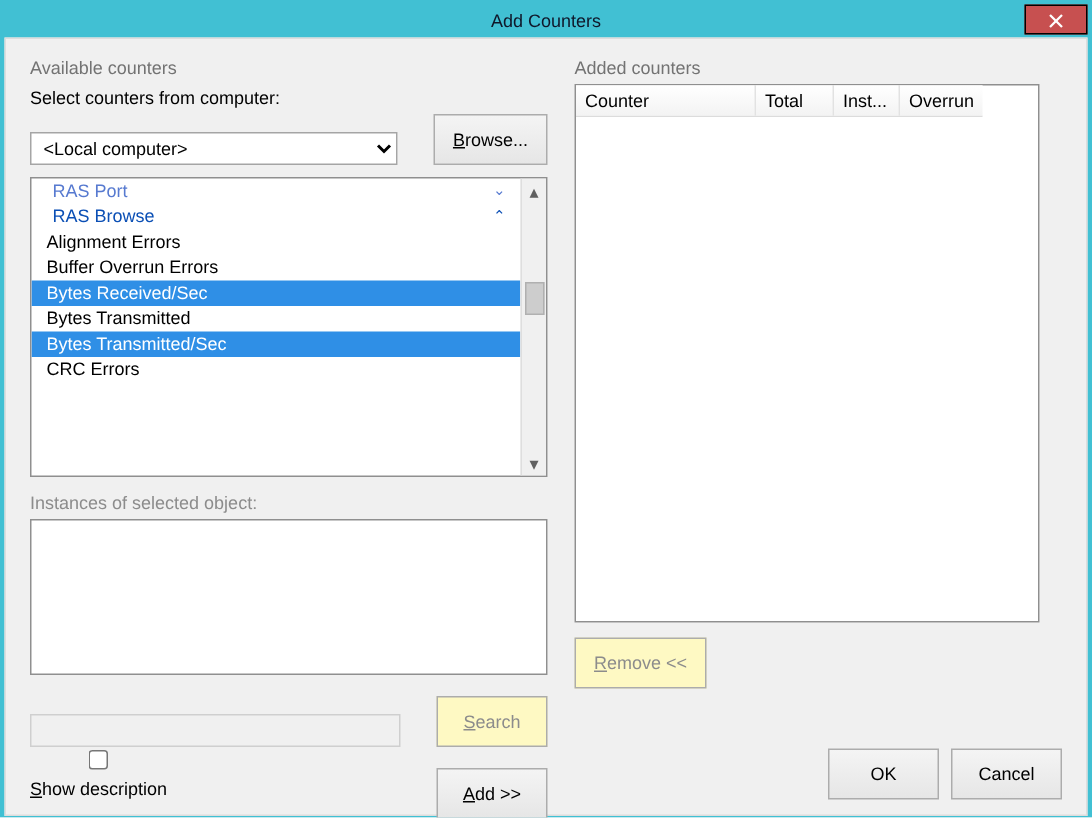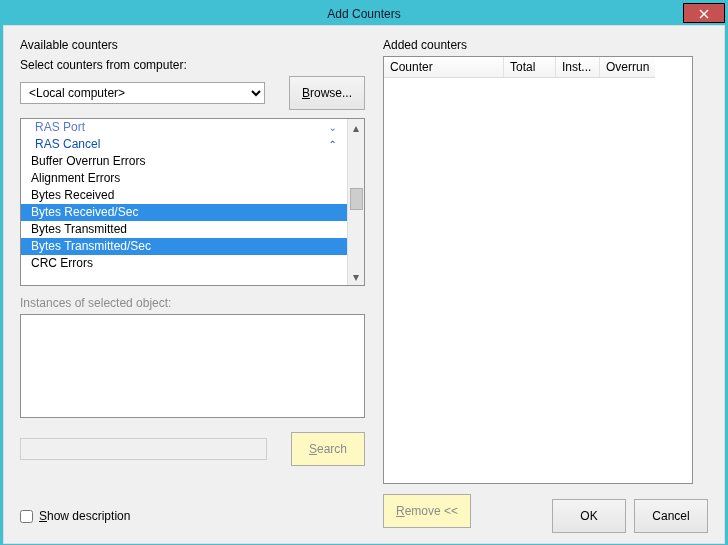--- a/index.html
+++ b/index.html
@@ -6,50 +6,50 @@
   html,body { margin:0; padding:0; }
   body { background:#fff; }
   .outer { width:728px; height:545px; background:#41c0d3; padding:3px 3px 3px 3px; position:relative; }
   .titlebar { height:22px; line-height:22px; text-align:center; position:relative; color:#0f172a; font-size:12px; }
   .close-btn { position:absolute; right:0; top:0; width:42px; height:20px; background:#c75050; color:#fff; text-align:center; line-height:18px; border:1px solid #000; font-family:Arial; }
   .close-btn svg { width:10px; height:10px; vertical-align:middle; }
   .client { background:#f0f0f0; border:1px solid #ddd; width:722px; height:519px; margin:0 auto; position:relative; padding:12px 16px 10px 16px; }
   .columns { display:flex; gap:18px; }
   .col-left { width:345px; }
   .col-right { width:310px; }
-  .group-label { color:#000000; margin-bottom:4px; }
+  .group-label { color:#737373; margin-bottom:4px; }
   .field-label { color:#000; margin:6px 0 4px 0; }
   .disabled-label { color:#8c8c8c; margin:10px 0 4px 0; }
-  .row { display:flex; align-items:center; gap:24px; }
+  .row { display:flex; align-items:flex-end; gap:24px; }
   select.combo { height:22px; border:1px solid #a5a5a5; background:#fff; flex:1; padding:0 4px; }
   input.edit { height:22px; border:1px solid #cfcfcf; background:#f0f0f0; flex:1; padding:0 4px; color:#6d6d6d; }
   button.btn { height:34px; border:1px solid #acacac; background:linear-gradient(#f4f4f4,#e6e6e6); padding:0 12px; min-width:74px; cursor:pointer; }
   button.btn:disabled { color:#8c8c8c; background:#fef9c3; cursor:default; }
   .list-frame { border:1px solid #8f8f8f; background:#fff; position:relative; }
-  .counter-list { height:168px; overflow:hidden; display:flex; }
+  .counter-list { height:200px; overflow:hidden; display:flex; }
   .counter-items { flex:1; overflow:hidden; }
   .counter-scroll { width:17px; background:#f0f0f0; border-left:1px solid #dedede; display:flex; flex-direction:column; align-items:center; justify-content:space-between; padding:2px 0; }
   .scroll-arrow { width:13px; height:13px; display:flex; align-items:center; justify-content:center; color:#606060; }
   .scroll-thumb { width:13px; background:#cdcdcd; border:1px solid #b0b0b0; flex:0 0 22px; margin-top:54px; }
   .tree-row { height:17px; line-height:17px; padding:0 6px 0 10px; white-space:nowrap; display:flex; align-items:center; justify-content:space-between; }
   .tree-row.group { color:#0b4fb5; font-weight:400; }
   .tree-row.group.faded { color:#3a63c8; opacity:0.85; }
   .tree-row.item { padding-left:10px; color:#000; }
   .tree-row.selected { background:#2f8fe6; color:#fff; }
   .caret { font-size:10px; color:inherit; padding-right:4px; }
   .instances-box { height:104px; }
   .search-row { margin-top:14px; }
   .add-row { margin-top:14px; display:flex; justify-content:flex-end; }
-  .added-outer { border:1px solid #8f8f8f; background:#fff; height:428px; display:flex; flex-direction:row; }
+  .added-outer { border:1px solid #8f8f8f; background:#fff; height:359px; display:flex; flex-direction:row; }
   .table-header { display:flex; border-bottom:1px solid #dcdcdc; height:21px; background:#fff; }
   .th { border-right:1px solid #e2e2e2; padding:0 6px; line-height:21px; color:#000; background:linear-gradient(#ffffff,#f3f3f3); overflow:hidden; text-overflow:ellipsis; white-space:nowrap; }
   .th:last-child { border-right:none; }
   .remove-row { margin-top:10px; }
   .footer { position:absolute; left:16px; right:16px; bottom:10px; display:flex; align-items:center; justify-content:space-between; }
-  .chk-row { display:flex; align-items:center; gap:6px; }
+  .chk-row { display:flex; align-items:center; gap:6px;flex-direction:column; }
   input[type=checkbox] { width:13px; height:13px; margin:0; }
   .footer-buttons { display:flex; gap:8px; }
   .footer-buttons button.btn { min-width:74px; }
   .search-btn { min-width:74px; }
   .underline-first::first-letter { text-decoration: underline; }
 </style>
 </head>
 <body>
 
 <div class="outer">
@@ -78,26 +78,25 @@
           <button class="btn underline-first">Browse...</button>
         </div>
 
         <div class="list-frame counter-list" style="margin-top:8px;">
           <div class="counter-items">
             <div class="tree-row group faded">
               <span style="text-indent:4px;">RAS Port</span>
               <span class="caret">⌄</span>
             </div>
             <div class="tree-row group">
-              <span style="text-indent:4px;">RAS Cancel</span>
+              <span style="text-indent:4px;">RAS Browse</span>
               <span class="caret">⌃</span>
             </div>
+            <div class="tree-row item">Alignment Errors</div>
             <div class="tree-row item">Buffer Overrun Errors</div>
-            <div class="tree-row item">Alignment Errors</div>
-            <div class="tree-row item">Bytes Received</div>
             <div class="tree-row item selected">Bytes Received/Sec</div>
             <div class="tree-row item">Bytes Transmitted</div>
             <div class="tree-row item selected">Bytes Transmitted/Sec</div>
             <div class="tree-row item">CRC Errors</div>
           </div>
           <div class="counter-scroll">
             <span class="scroll-arrow">▴</span>
             <div style="flex:1; display:flex; flex-direction:column;">
               <div class="scroll-thumb"></div>
             </div>
@@ -106,20 +105,23 @@
         </div>
 
         <div class="disabled-label">Instances of selected object:</div>
         <div class="list-frame instances-box"></div>
 
         <div class="row search-row">
           <input class="edit" type="text" disabled="" style="">
           <button class="btn search-btn underline-first" disabled="">Search</button>
         </div>
 
+        <div class="add-row">
+          <button class="btn underline-first">Add &gt;&gt;</button>
+        </div>
       </div>
 
       <div class="col-right">
         <div class="group-label">Added counters</div>
         <div class="added-outer">
           <div class="table-header">
             <div class="th" style="width:120px;">Counter</div>
             <div class="th" style="width:52px;">Total</div>
             <div class="th" style="width:44px;">Inst...</div>
             <div class="th" style="flex:1;">Overrun</div>

